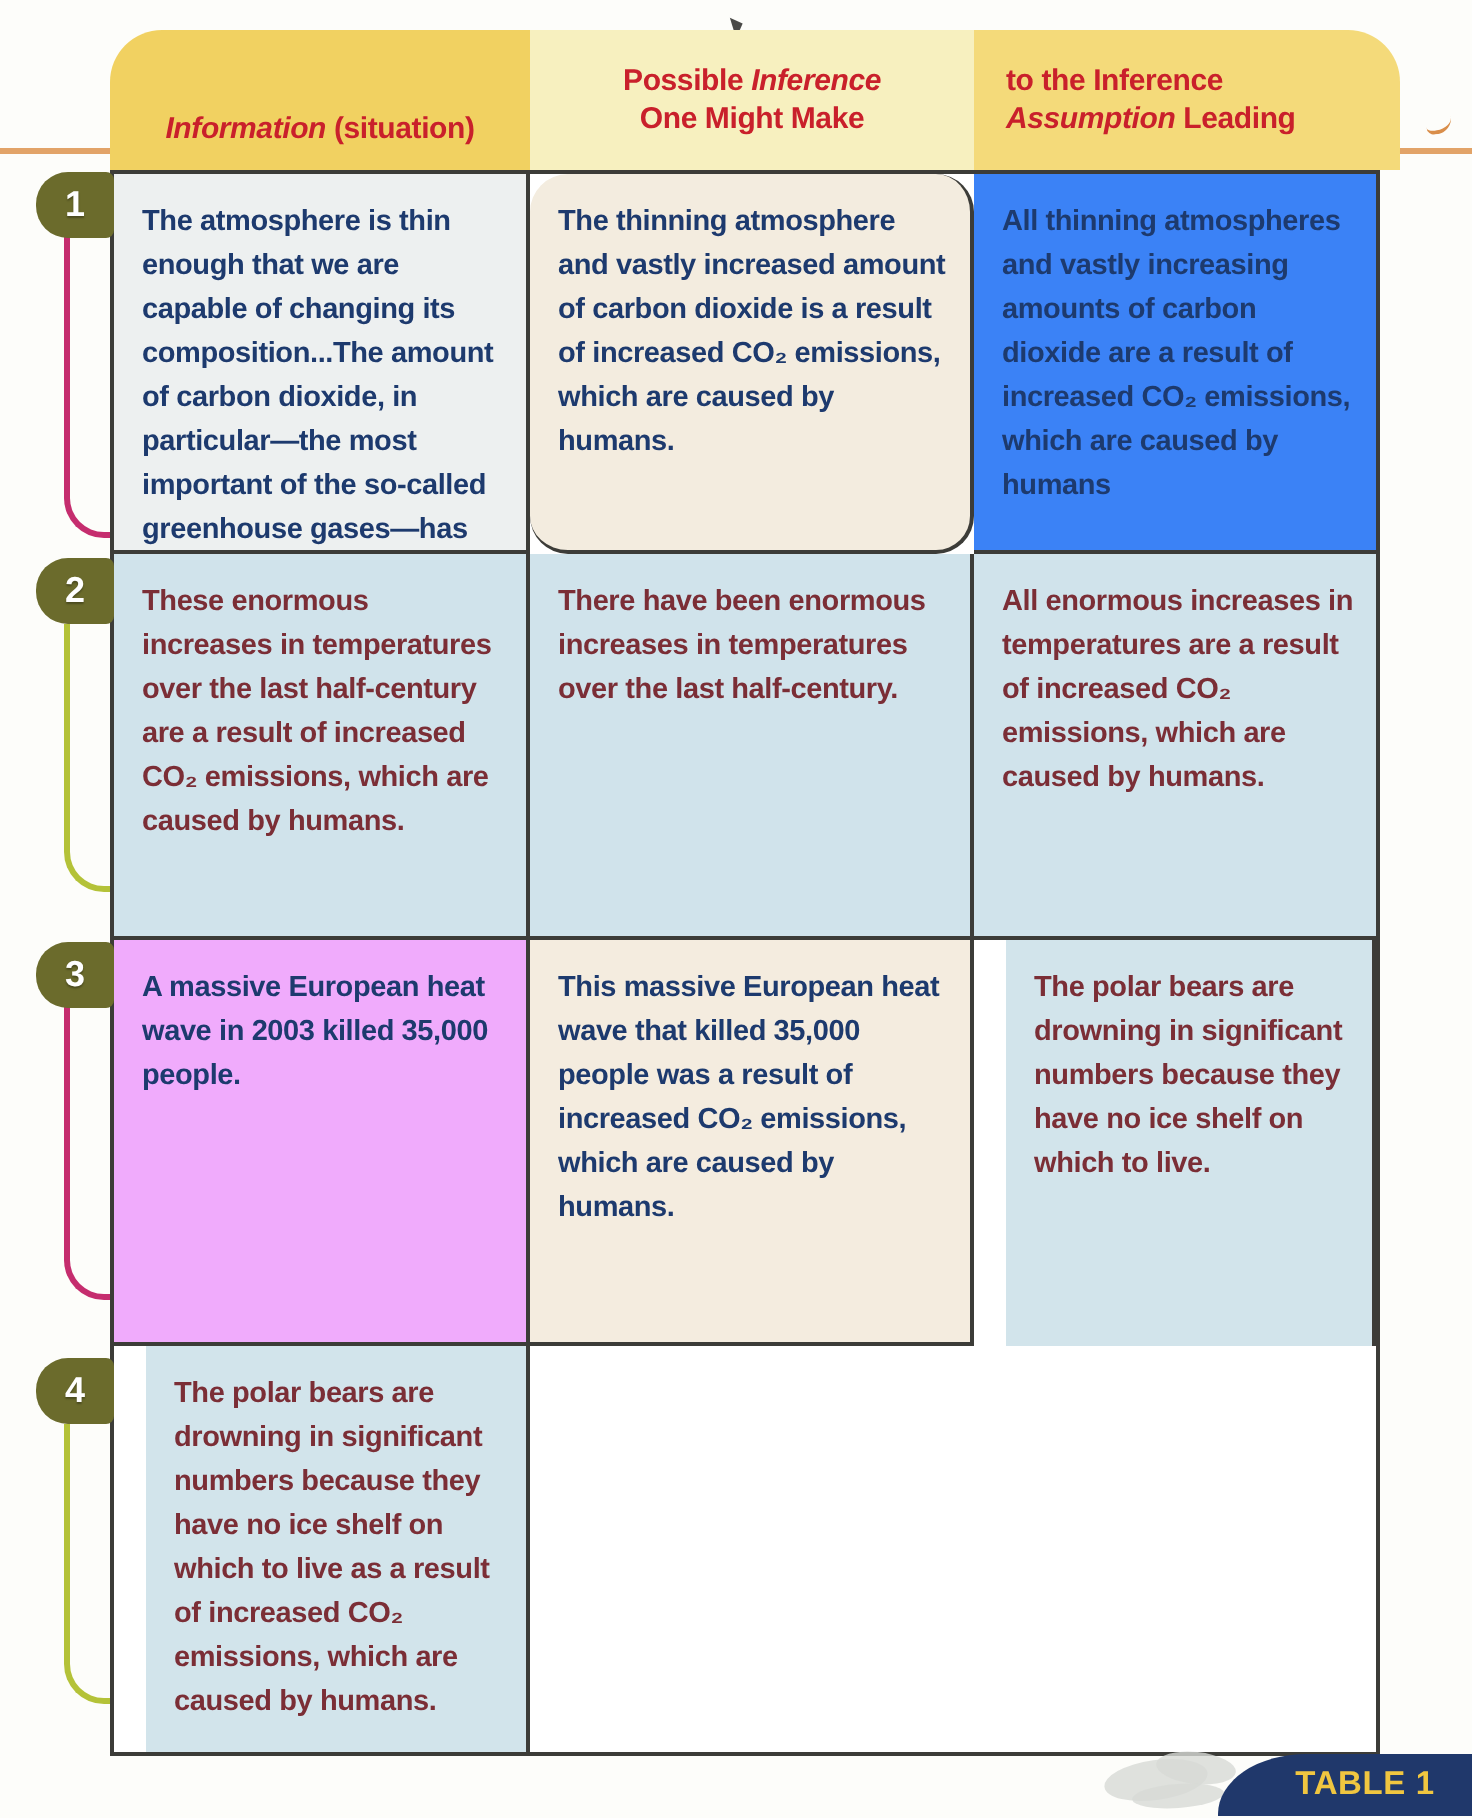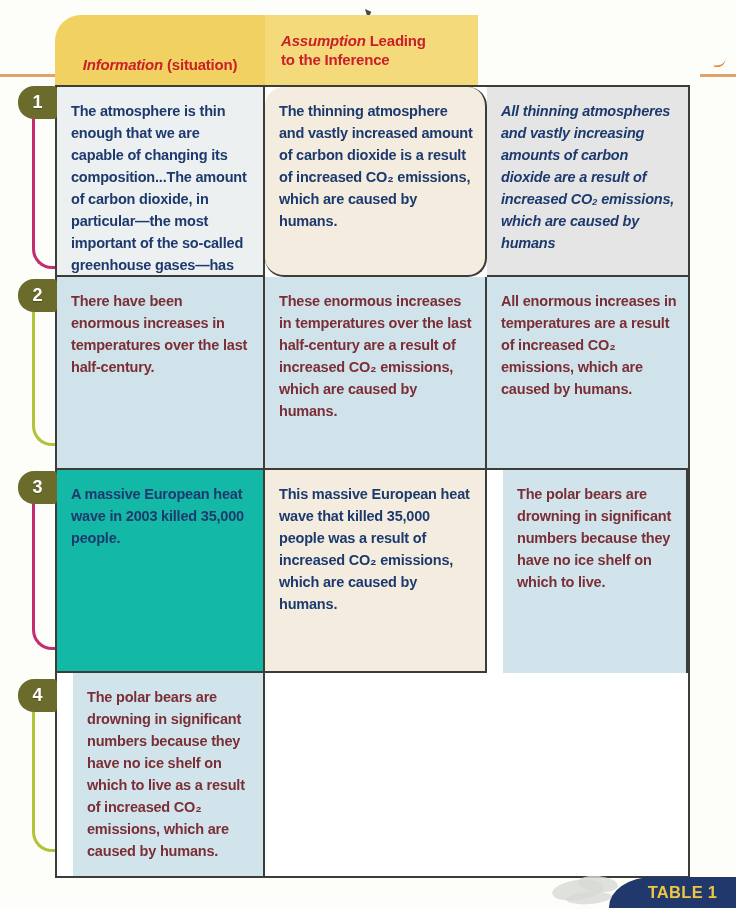--- a/index.html
+++ b/index.html
@@ -38,23 +38,23 @@
   .cell{
     box-sizing:border-box;border-right:2px solid #3c3c38;border-bottom:2px solid #3c3c38;
     padding:13px 10px 0 14px;font-weight:bold;font-size:14.5px;line-height:22px;letter-spacing:-0.2px;
   }
   .cell.c3{border-right:none;}
   .cell.r4{border-bottom:none;margin-left:16px;}
   .navy{color:#1d3a6e;}
   .maroon{color:#7b2e36;}
   .bg-pale1{background:#edf0f0;}
   .bg-cream{background:#f3ecdf;border-radius:19px;}
-  .bg-pale2{background:#e5e5e5;font-style:italic;}
+  .bg-pale2{background:#3b82f6;}
   .bg-blue{background:#d0e3eb;}
-  .bg-pale3{background:#14b8a6;}
+  .bg-pale3{background:#f0abfc;}
   .bg-cream2{background:#f4ecdf;}
   .bg-pale4{background:#f3f4ee;}
   .bg-blue2{background:#d2e4eb;}
 
   
   .badge{
     position:absolute;left:18px;width:39px;height:33px;background:#6b6b2c;
     border-radius:16px 4px 4px 16px;color:#ffffff;font-weight:bold;font-size:18px;
     display:flex;align-items:center;justify-content:center;z-index:3;
     text-shadow:0 1px 1px rgba(0,0,0,.3);
@@ -91,35 +91,41 @@
   <div class="rule right"></div>
   <div class="squiggle"></div>
   <div class="stray-mark"></div>
 
   <div class="header">
     <div class="hseg s1">
       <div>
         <i>Information</i><span> (situation)</span>
       </div>
     </div>
+    <div class="hseg s2">
+      <div>
+        <span>Possible </span><i>Inference</i>
+      </div>
+      <div>One Might Make</div>
+    </div>
     <div class="hseg s3">
+      <div>to the Inference</div>
       <div>
         <i>Assumption</i><span> Leading</span>
       </div>
-      <div>to the Inference</div>
     </div>
   </div>
 
   <div class="tbl">
     <div class="cell c1 r1 navy bg-pale1">The atmosphere is thin enough that we are capable of changing its composition...The amount of carbon dioxide, in particular—the most important of the so-called greenhouse gases—has vastly increased.</div>
     <div class="cell c2 r1 navy bg-cream">The thinning atmosphere and vastly increased amount of carbon dioxide is a result of increased CO₂ emissions, which are caused by humans.</div>
     <div class="cell c3 r1 navy bg-pale2">All thinning atmospheres and vastly increasing amounts of carbon dioxide are a result of increased CO₂ emissions, which are caused by humans</div>
 
+    <div class="cell c2 r2 maroon bg-blue">These enormous increases in temperatures over the last half-century are a result of increased CO₂ emissions, which are caused by humans.</div>
     <div class="cell c1 r2 maroon bg-blue">There have been enormous increases in temperatures over the last half-century.</div>
-    <div class="cell c2 r2 maroon bg-blue">These enormous increases in temperatures over the last half-century are a result of increased CO₂ emissions, which are caused by humans.</div>
     <div class="cell c3 r2 maroon bg-blue">All enormous increases in temperatures are a result of increased CO₂ emissions, which are caused by humans.</div>
 
     <div class="cell c1 r3 navy bg-pale3">A massive European heat wave in 2003 killed 35,000 people.</div>
     <div class="cell c2 r3 navy bg-cream2">This massive European heat wave that killed 35,000 people was a result of increased CO₂ emissions, which are caused by humans.</div>
 
     <div class="cell c1 r4 maroon bg-blue2">The polar bears are drowning in significant numbers because they have no ice shelf on which to live.</div>
     <div class="cell c2 r4 maroon bg-blue2">The polar bears are drowning in significant numbers because they have no ice shelf on which to live as a result of increased CO₂ emissions, which are caused by humans.</div>
   </div>
 
   <div class="conn pink k1"></div>

